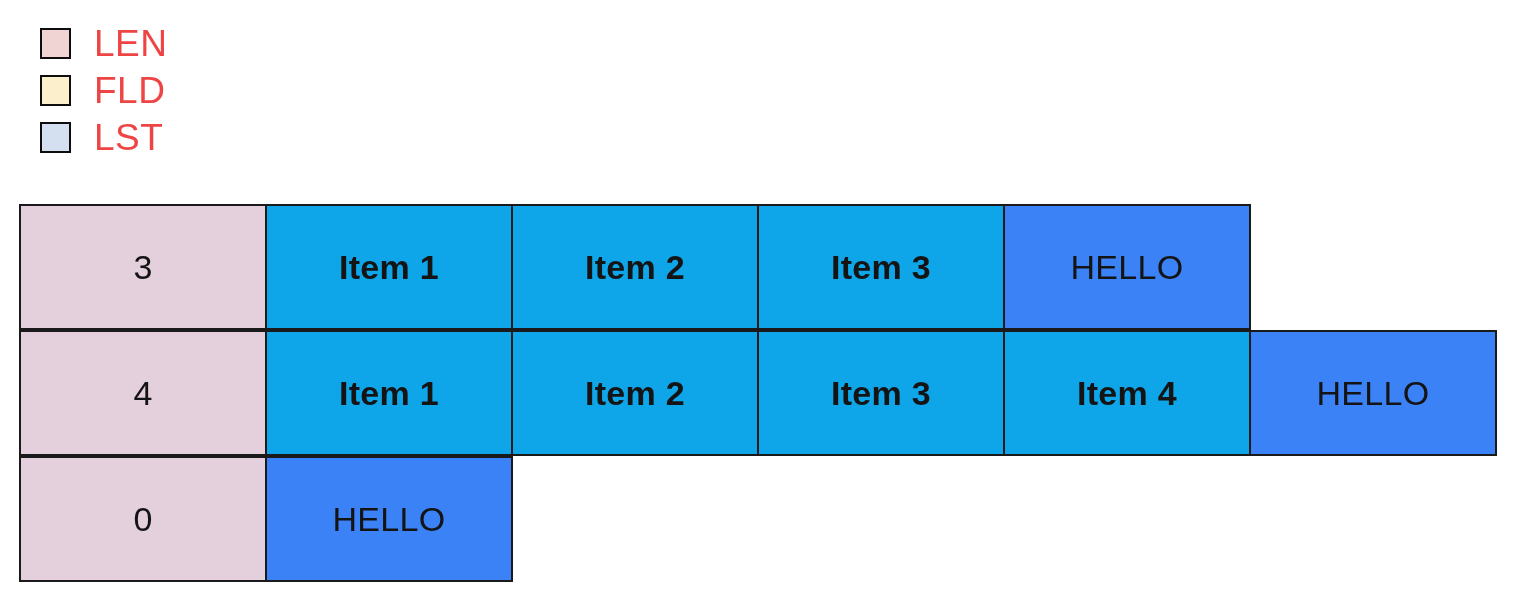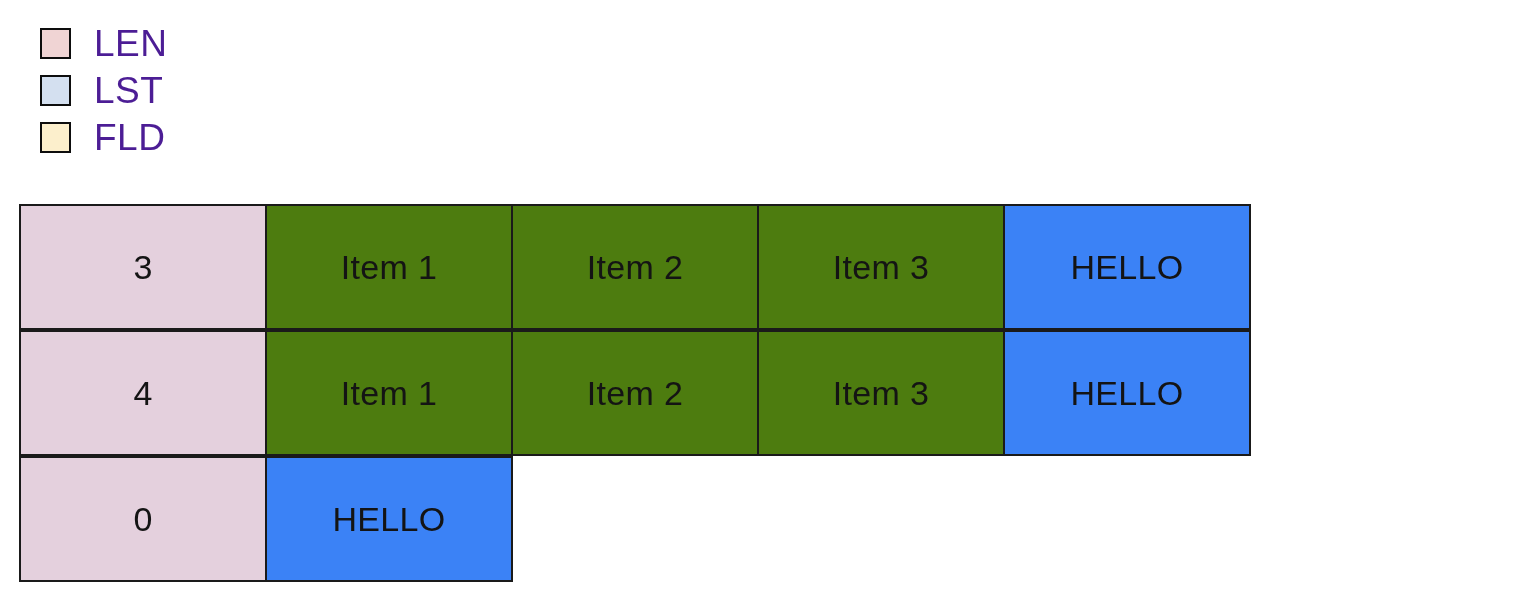--- a/index.html
+++ b/index.html
@@ -34,21 +34,21 @@
     height: 31px;
     border: 2px solid #0d0d0d;
     box-sizing: border-box;
     flex: 0 0 auto;
   }
   .legend-label {
     margin-left: 23px;
     font-size: 37px;
     line-height: 35px;
     letter-spacing: 0.5px;
-    color: #4c1d95;
+    color: #ef4444;
     white-space: nowrap;
   }
 
   
   #table {
     position: absolute;
     left: 19px;
     top: 204px;
   }
   .trow {
@@ -64,53 +64,54 @@
     margin-bottom: -2px;
     display: flex;
     align-items: center;
     justify-content: center;
     font-size: 34px;
     color: #141414;
     letter-spacing: 0.3px;
     white-space: nowrap;
   }
   .cell.len  { background: #e4d0dd; }
-  .cell.lst  { background: #4d7c0f; }
+  .cell.lst  { background: #0ea5e9; font-weight: bold; }
   .cell.fld  { background: #3b82f6; }
 </style>
 </head>
 <body>
 
 <div id="legend">
     <div class="legend-row">
       <span class="legend-swatch" style="background: rgb(240, 212, 212);"></span>
       <span class="legend-label">LEN</span>
     </div>
     <div class="legend-row">
+      <span class="legend-swatch" style="background: rgb(252, 239, 204);"></span>
+      <span class="legend-label">FLD</span>
+    </div>
+    <div class="legend-row">
       <span class="legend-swatch" style="background: rgb(212, 224, 240);"></span>
       <span class="legend-label">LST</span>
-    </div>
-    <div class="legend-row">
-      <span class="legend-swatch" style="background: rgb(252, 239, 204);"></span>
-      <span class="legend-label">FLD</span>
     </div>
   </div>
 
 <div id="table">
     <div class="trow">
       <div class="cell len">3</div>
       <div class="cell lst">Item 1</div>
       <div class="cell lst">Item 2</div>
       <div class="cell lst">Item 3</div>
       <div class="cell fld">HELLO</div>
     </div>
     <div class="trow">
       <div class="cell len">4</div>
       <div class="cell lst">Item 1</div>
       <div class="cell lst">Item 2</div>
       <div class="cell lst">Item 3</div>
+      <div class="cell lst">Item 4</div>
       <div class="cell fld">HELLO</div>
     </div>
     <div class="trow">
       <div class="cell len">0</div>
       <div class="cell fld">HELLO</div>
     </div>
   </div>
 
 </body></html>

